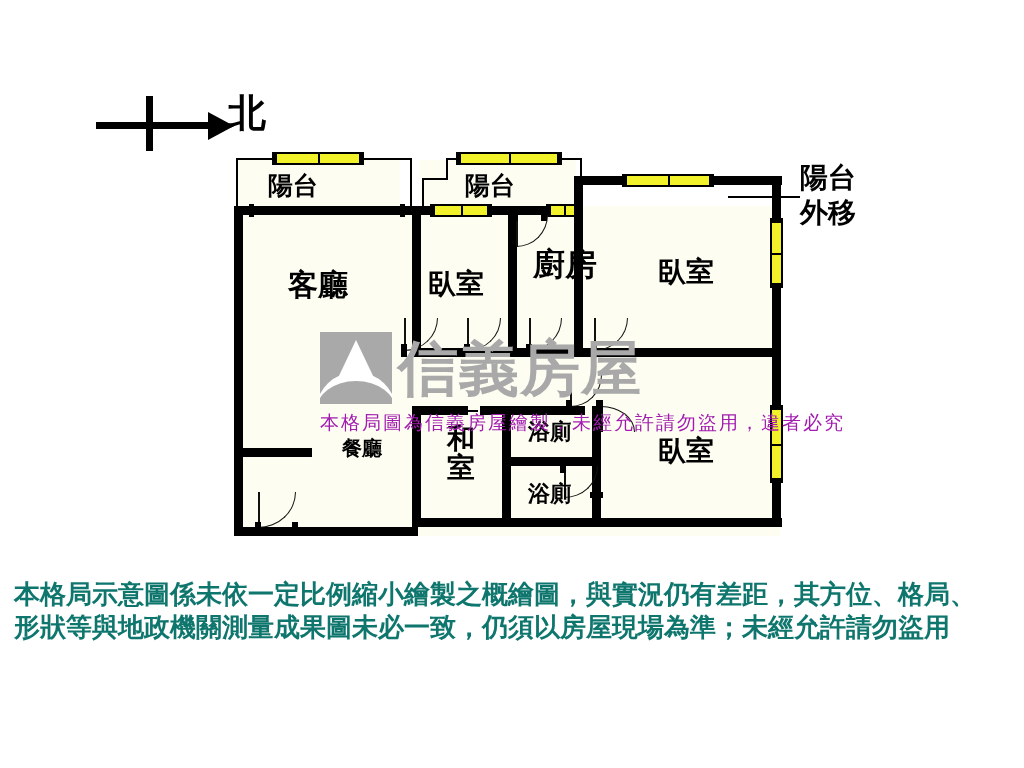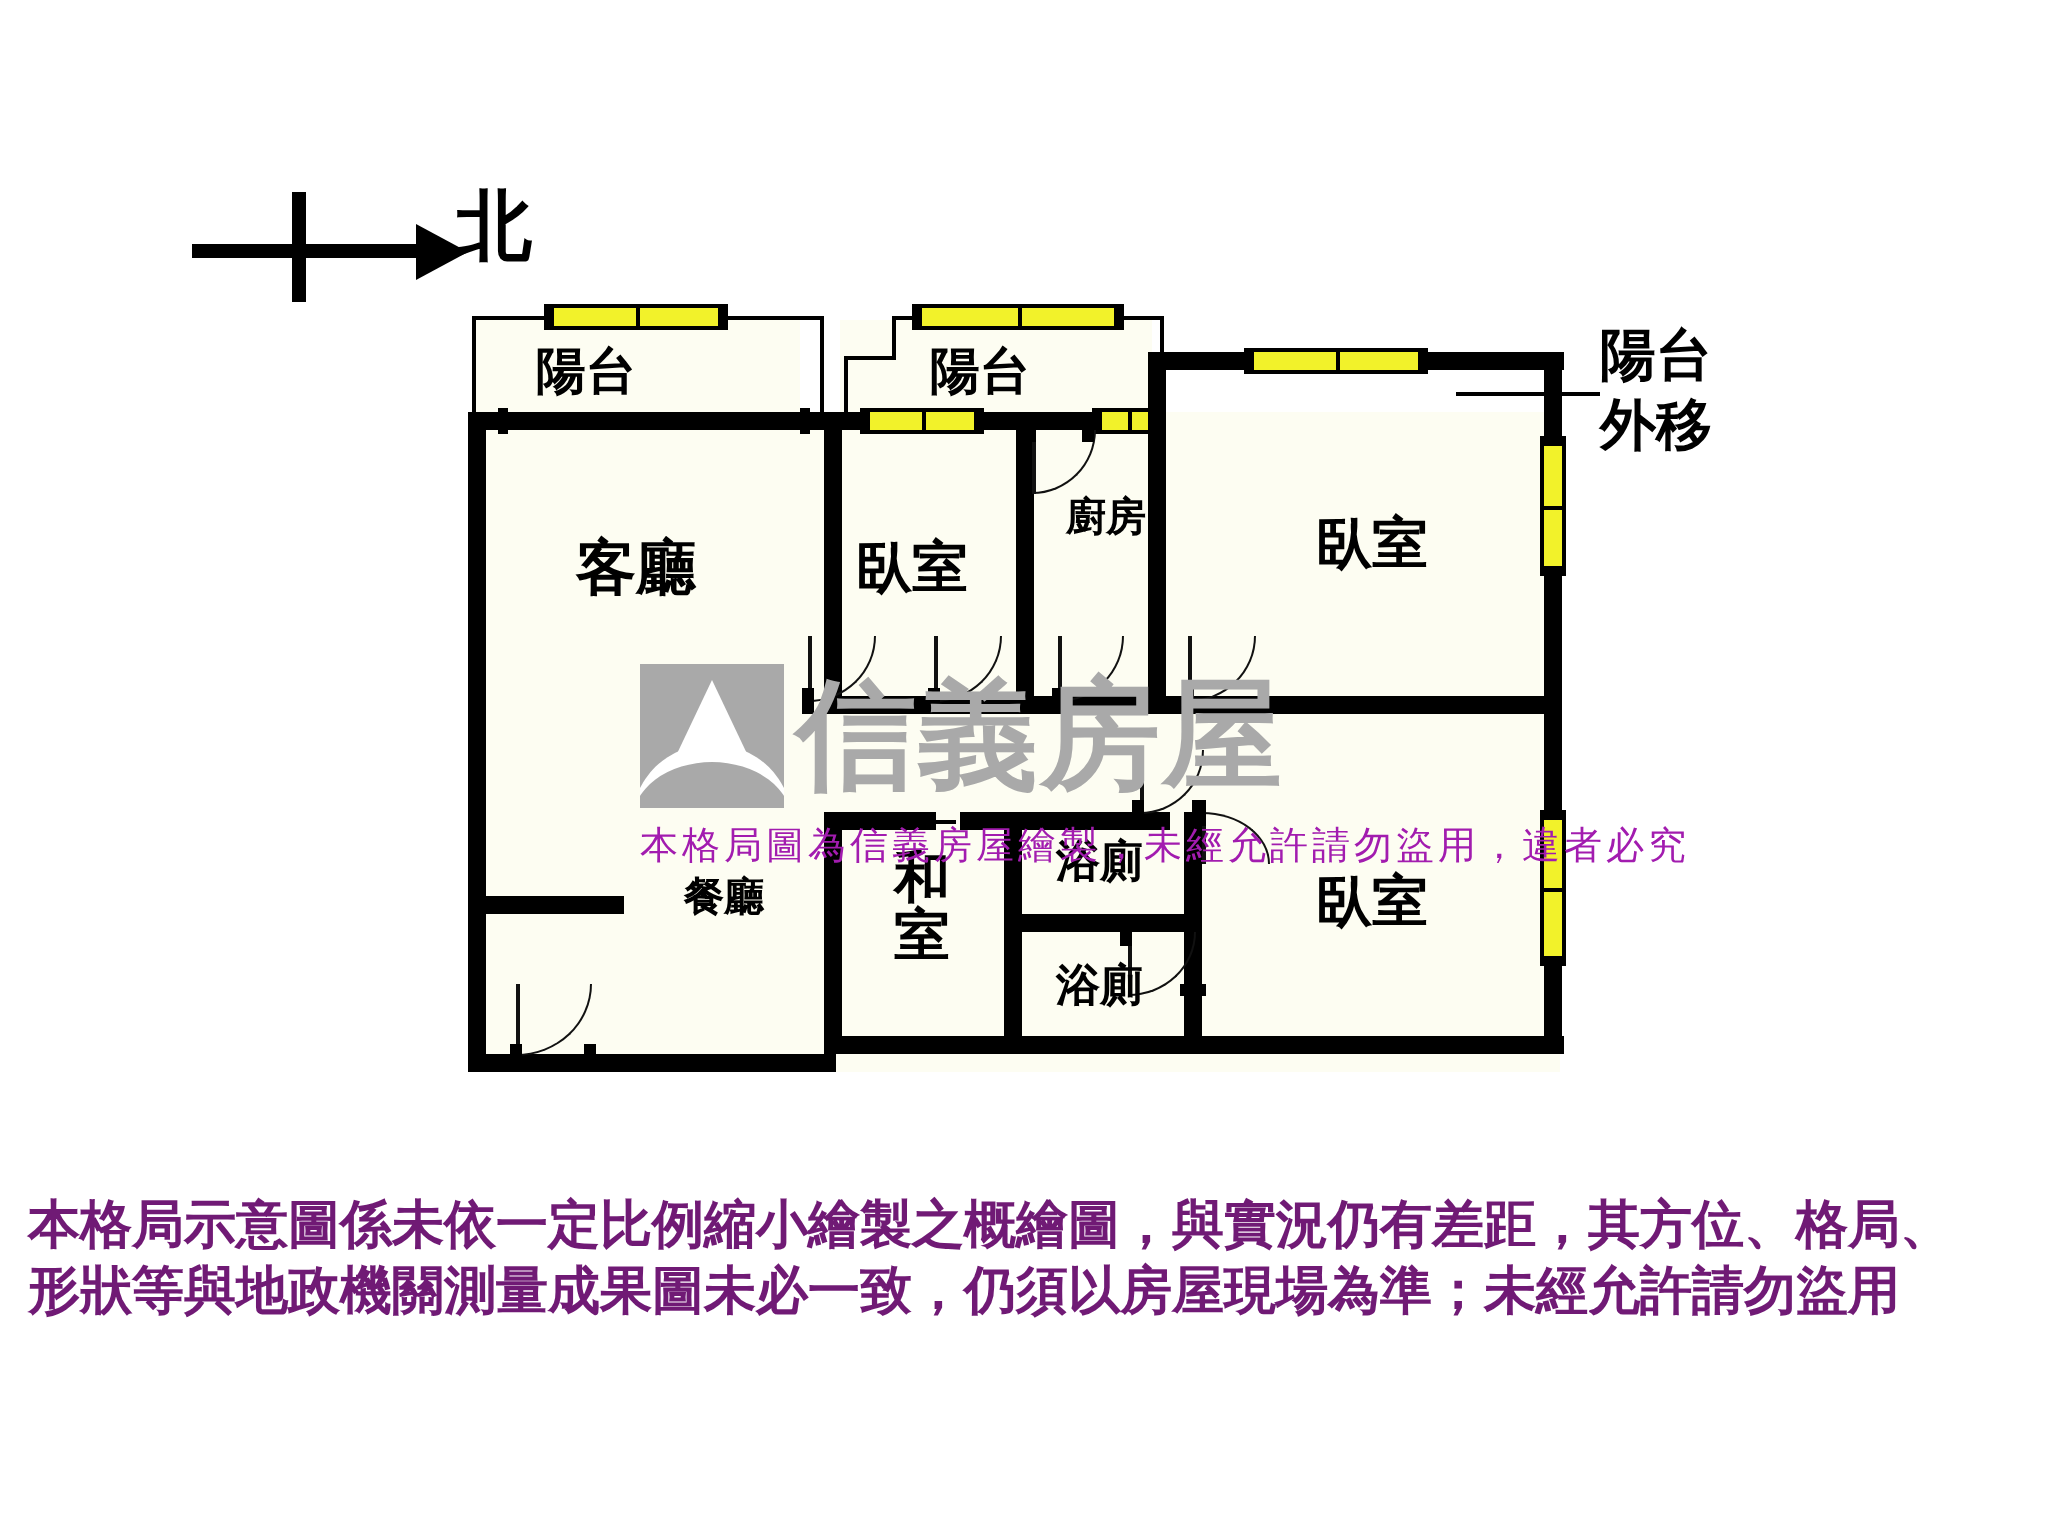--- a/index.html
+++ b/index.html
@@ -212,26 +212,26 @@
     color: #a21caf;
     letter-spacing: 2px;
     margin-top: 6px;
     white-space: nowrap;
   }
 
   
   #disclaimer {
     position: absolute;
     left: 14px;
-    top: 596px;
+    top: 580px;
     width: 996px;
-    font-family: Liberation Serif, serif;
+    font-family: Liberation Mono, monospace;
     font-size: 26px;
     font-weight: 700;
-    color: #701a75;
+    color: #0f766e;
     line-height: 1.28;
     text-align: justify;
     text-justify: inter-character;
   }
   #disclaimer p { margin: 0; }
 </style>
 </head>
 <body>
 
 <div id="page">
@@ -367,21 +367,21 @@
 
     <div id="annot-leader"></div>
 
   </div>
 
   <div id="room-labels">
       <div class="room-label" style="left: 268px; top: 173px; font-size: 25px;">陽台</div>
       <div class="room-label" style="left: 465px; top: 173px; font-size: 25px;">陽台</div>
       <div class="room-label" style="left: 288px; top: 270px; font-size: 30px;">客廳</div>
       <div class="room-label" style="left: 428px; top: 270px; font-size: 28px;">臥室</div>
-      <div class="room-label" style="left: 533px; top: 248px; font-size: 20px;">廚房</div>
+      <div class="room-label" style="left: 533px; top: 248px; font-size: 32px;">廚房</div>
       <div class="room-label" style="left: 658px; top: 258px; font-size: 28px;">臥室</div>
       <div class="room-label" style="left: 342px; top: 438px; font-size: 20px;">餐廳</div>
       <div class="room-label" style="left: 447px; top: 425px; font-size: 28px;">和
 室</div>
       <div class="room-label" style="left: 528px; top: 420px; font-size: 22px;">浴廁</div>
       <div class="room-label" style="left: 528px; top: 482px; font-size: 22px;">浴廁</div>
       <div class="room-label" style="left: 658px; top: 437px; font-size: 28px;">臥室</div>
     </div>
 
   <div id="annot-balcony">陽台

